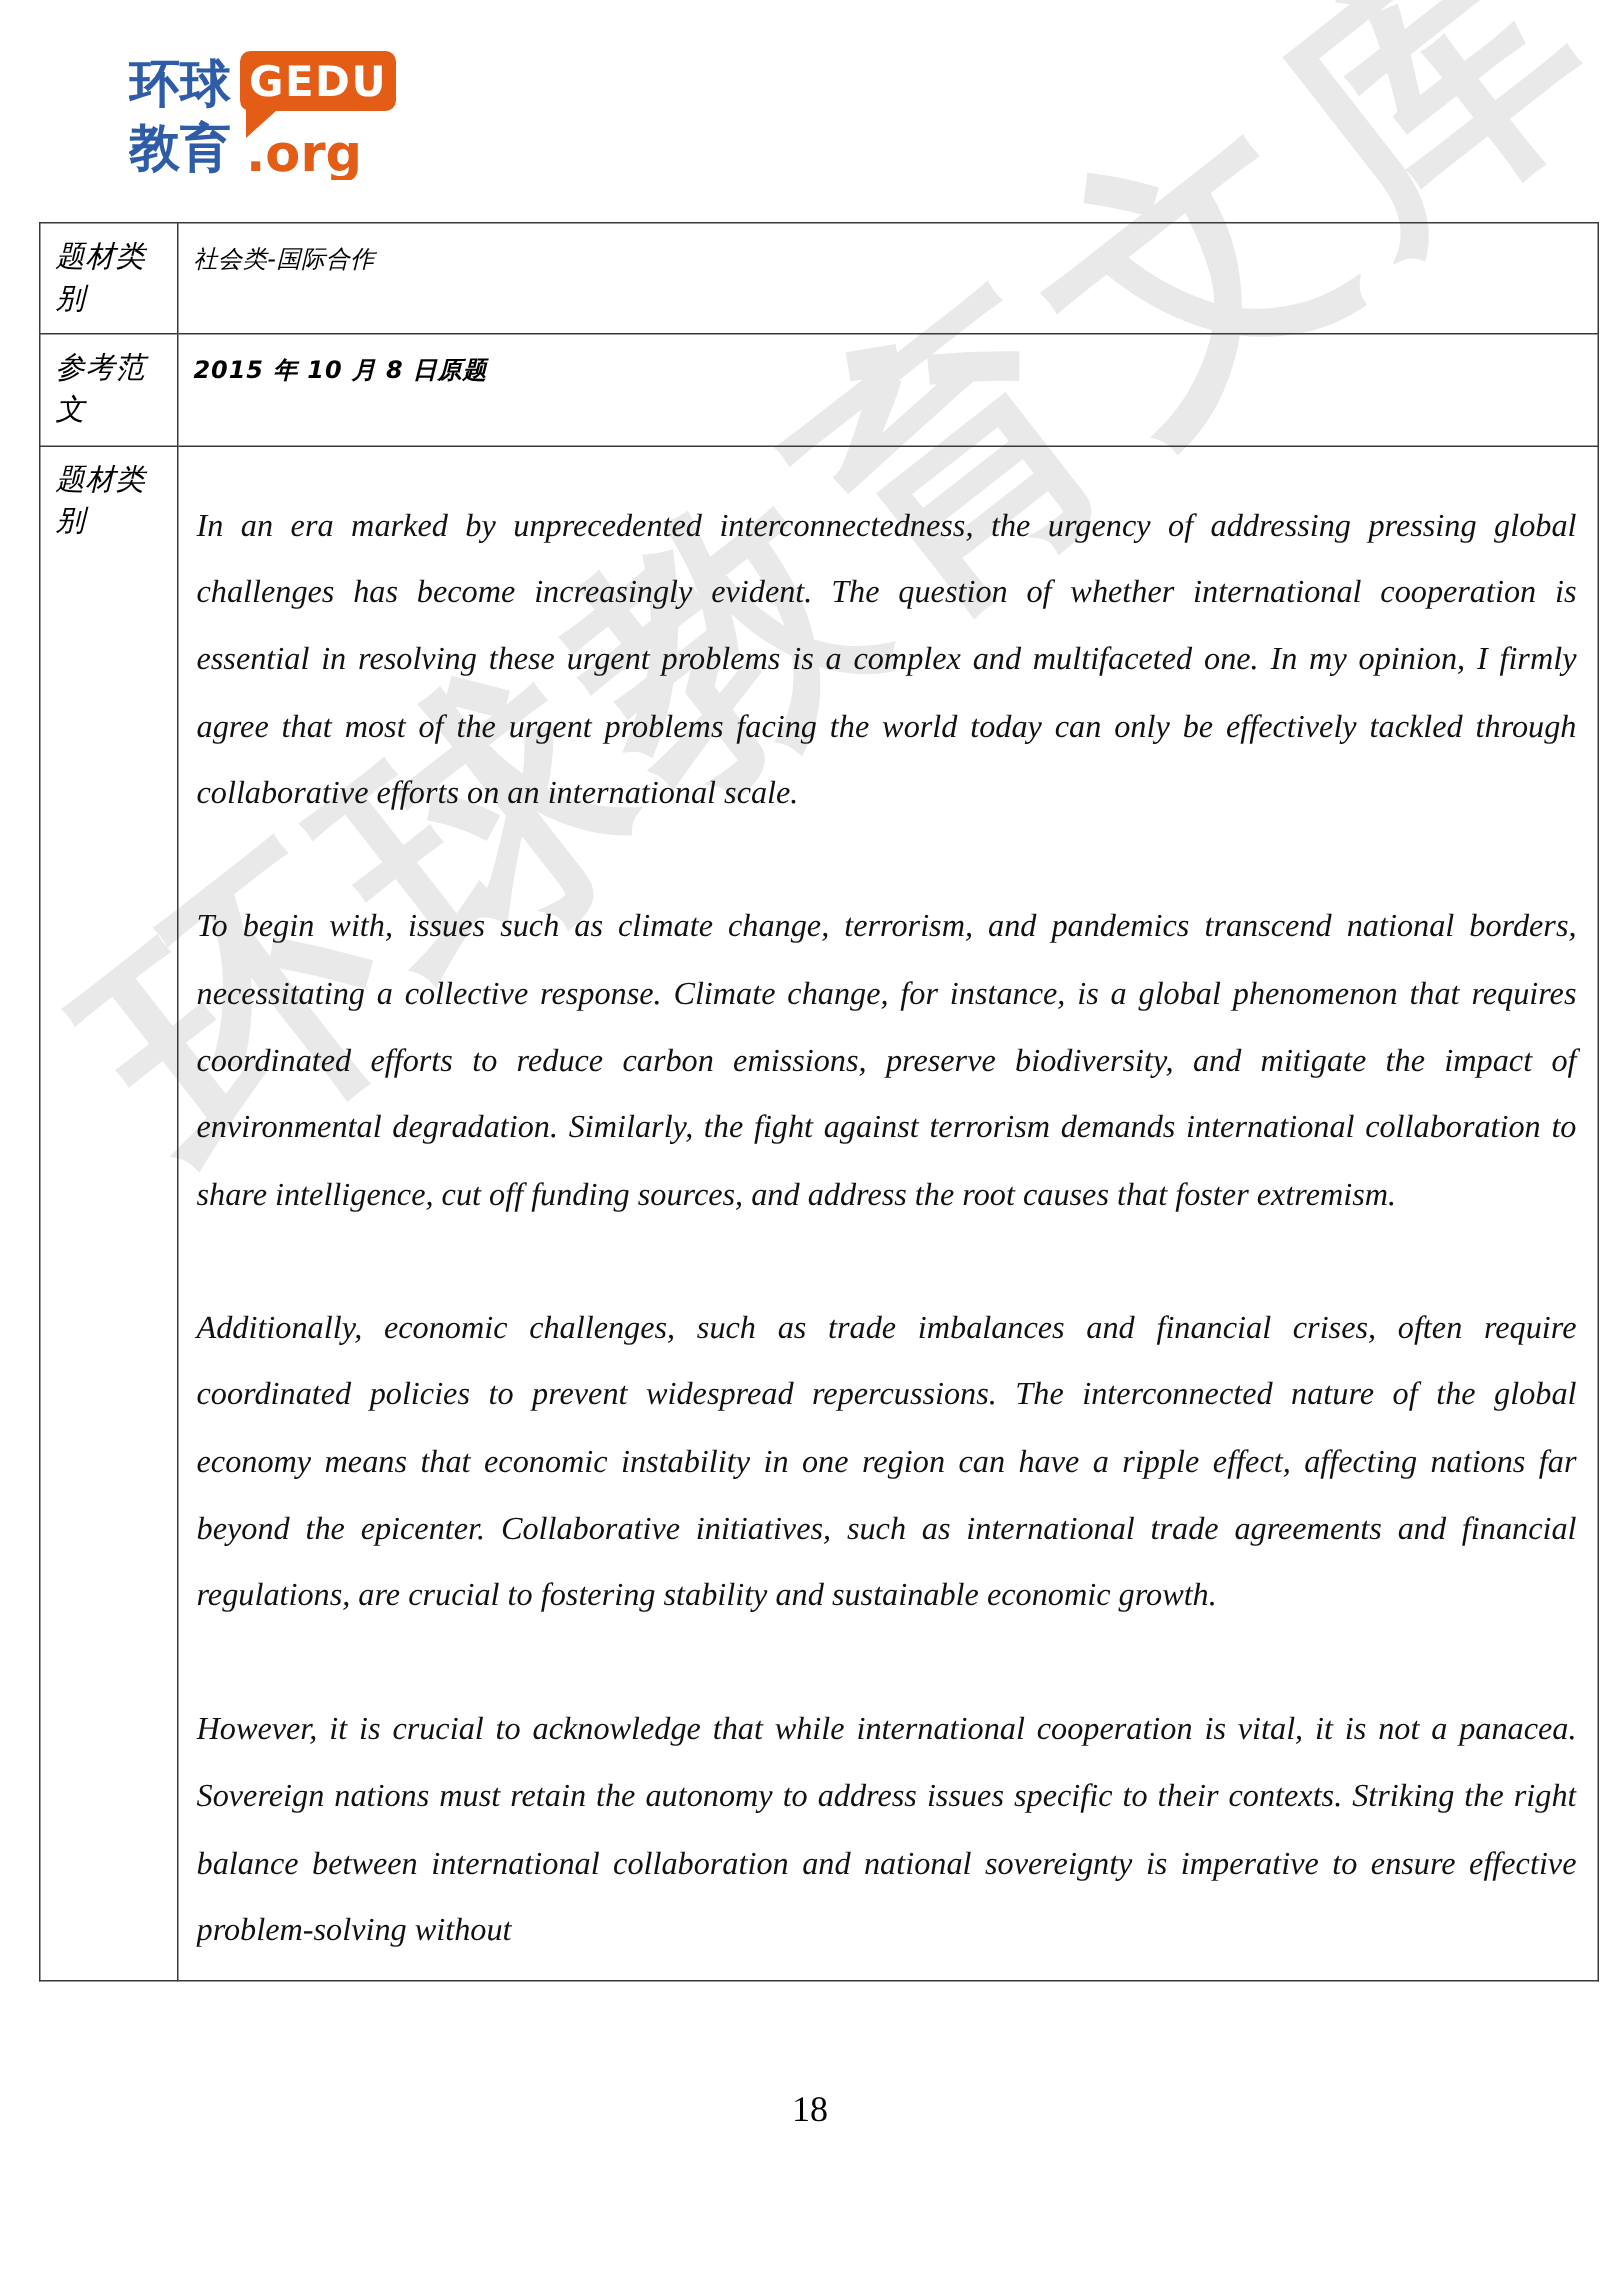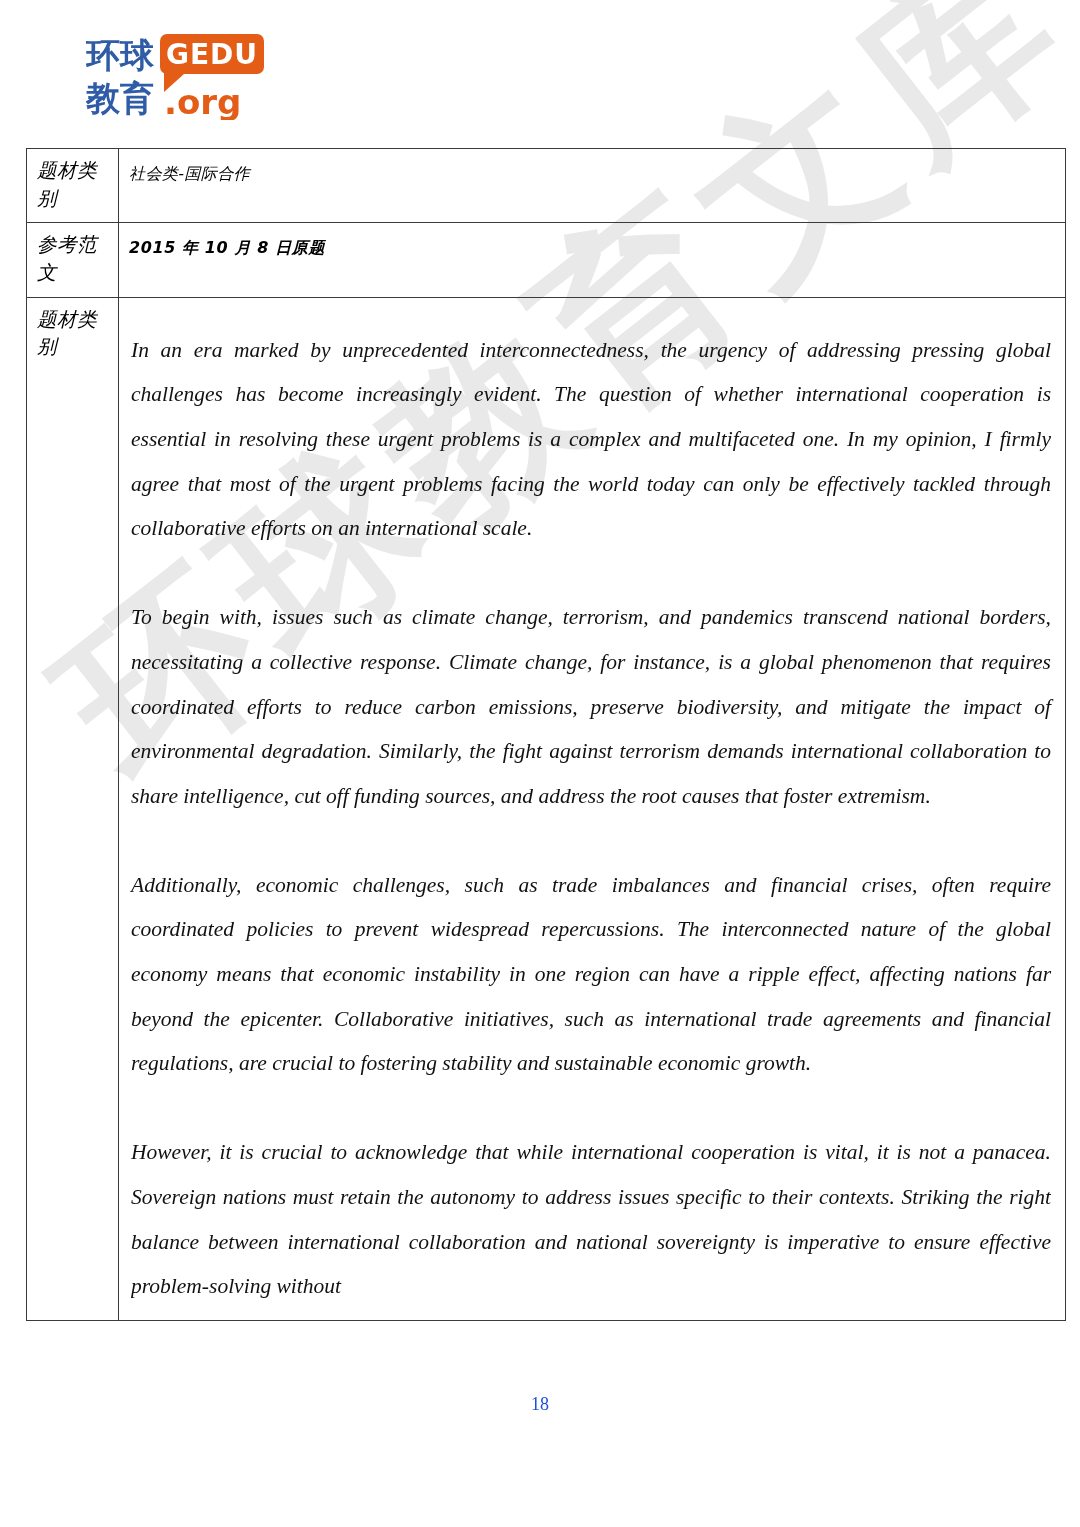--- a/index.html
+++ b/index.html
@@ -119,22 +119,22 @@
   }
 
   
   .page-number {
     position: absolute;
     left: 0;
     top: 1394px;
     width: 1080px;
     text-align: center;
     font-family: "Liberation Serif", "DejaVu Serif", serif;
-    font-size: 18px;
-    color: #1d4ed8;
+    font-size: 24px;
+    color: #000000;
     z-index: 2;
   }
 </style>
 </head>
 <body>
 
 <div class="watermark-layer">
   <div class="watermark-text">环球教育文库</div>
 </div>
 

